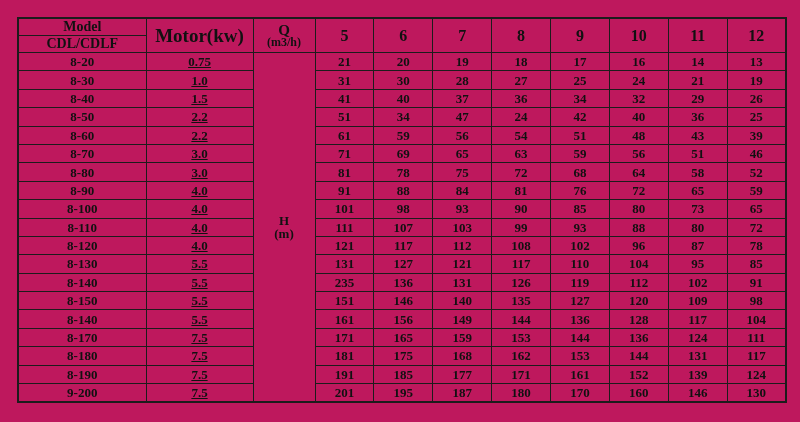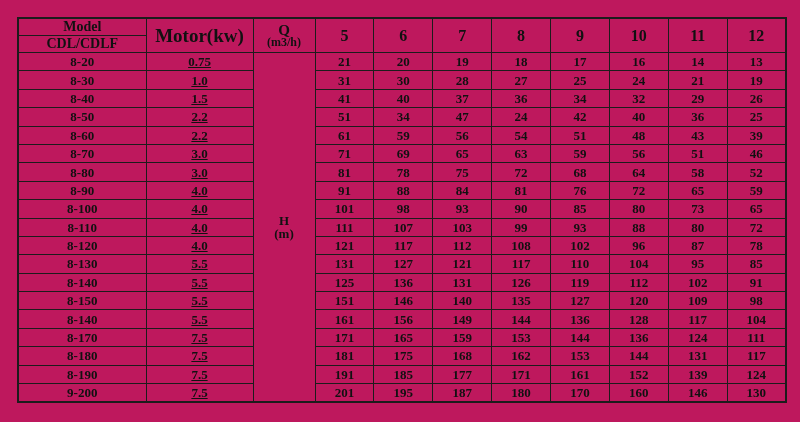--- a/index.html
+++ b/index.html
@@ -231,21 +231,21 @@
           <td class="value-cell">121</td>
           <td class="value-cell">117</td>
           <td class="value-cell">110</td>
           <td class="value-cell">104</td>
           <td class="value-cell">95</td>
           <td class="value-cell">85</td>
         </tr>
         <tr class="data-row">
           <td class="model-cell">8-140</td>
           <td class="motor-cell">5.5</td>
-          <td class="value-cell">125</td>
+          <td class="value-cell">235</td>
           <td class="value-cell">136</td>
           <td class="value-cell">131</td>
           <td class="value-cell">126</td>
           <td class="value-cell">119</td>
           <td class="value-cell">112</td>
           <td class="value-cell">102</td>
           <td class="value-cell">91</td>
         </tr>
         <tr class="data-row">
           <td class="model-cell">8-150</td>

